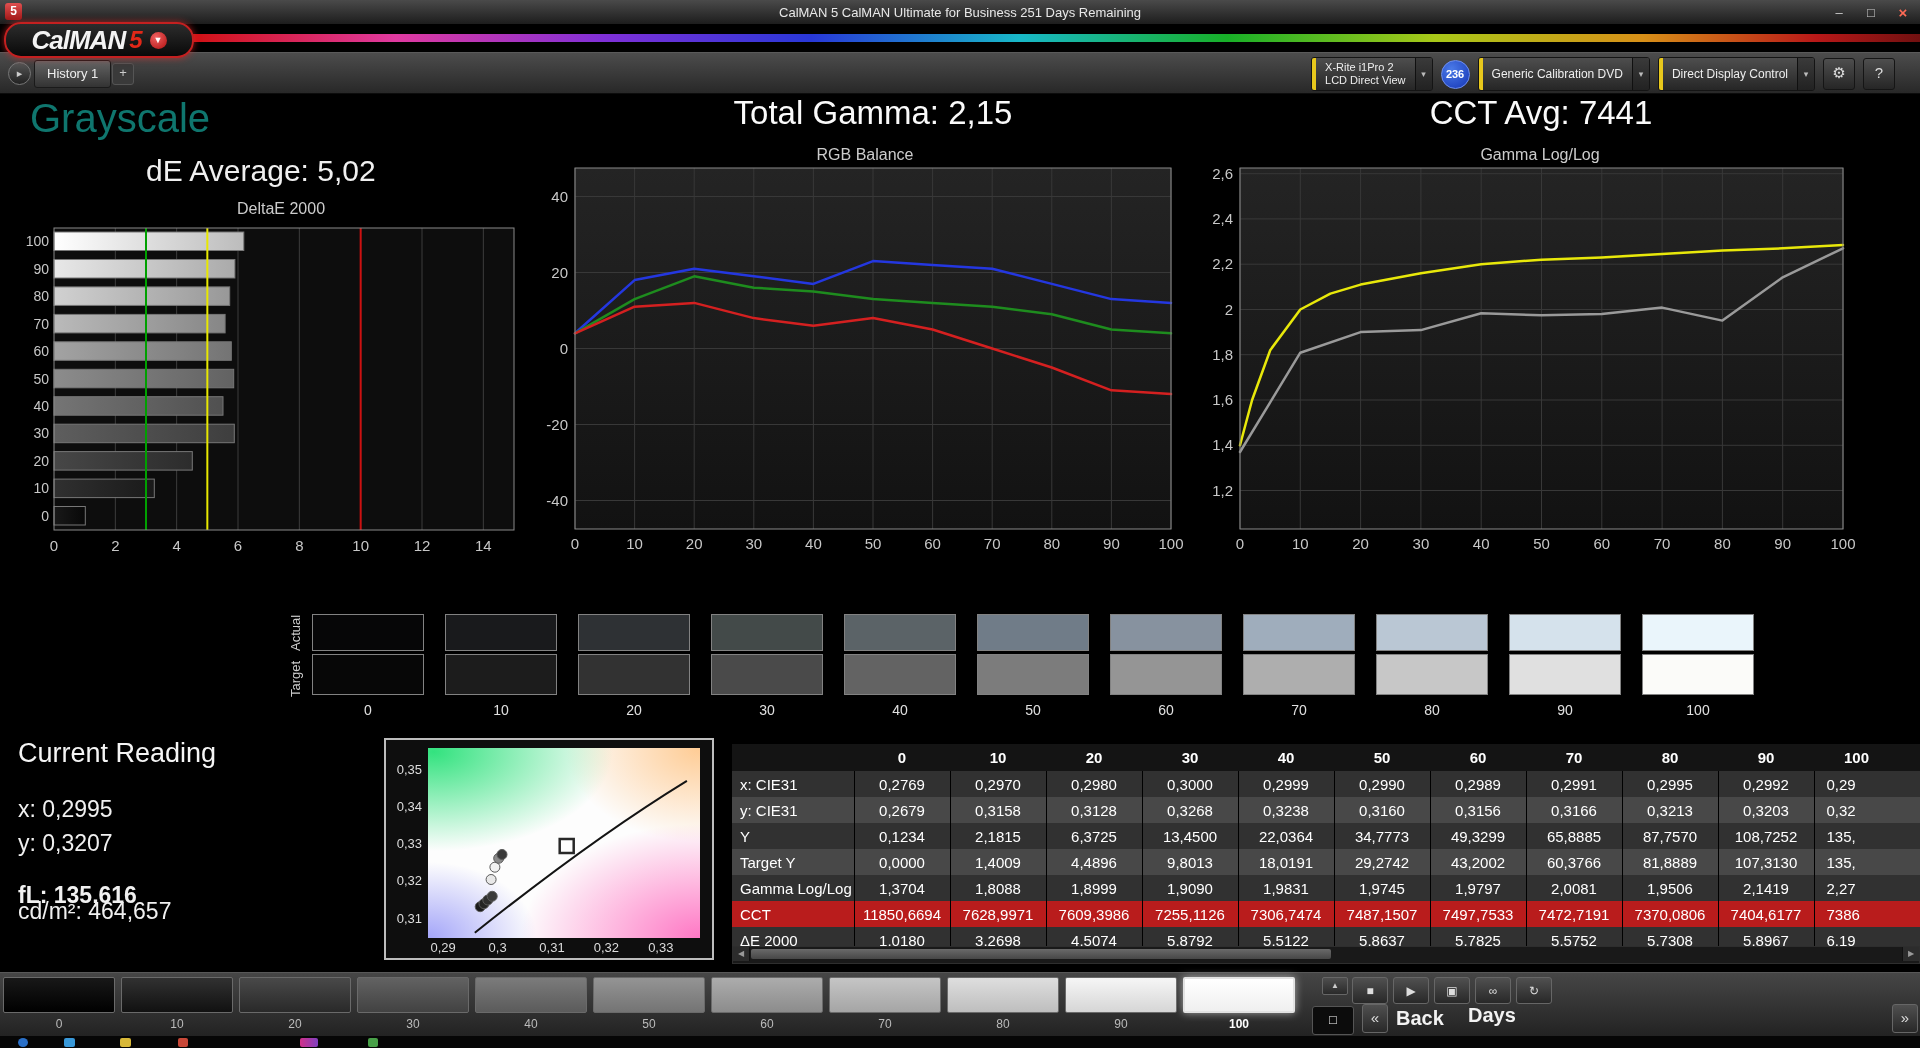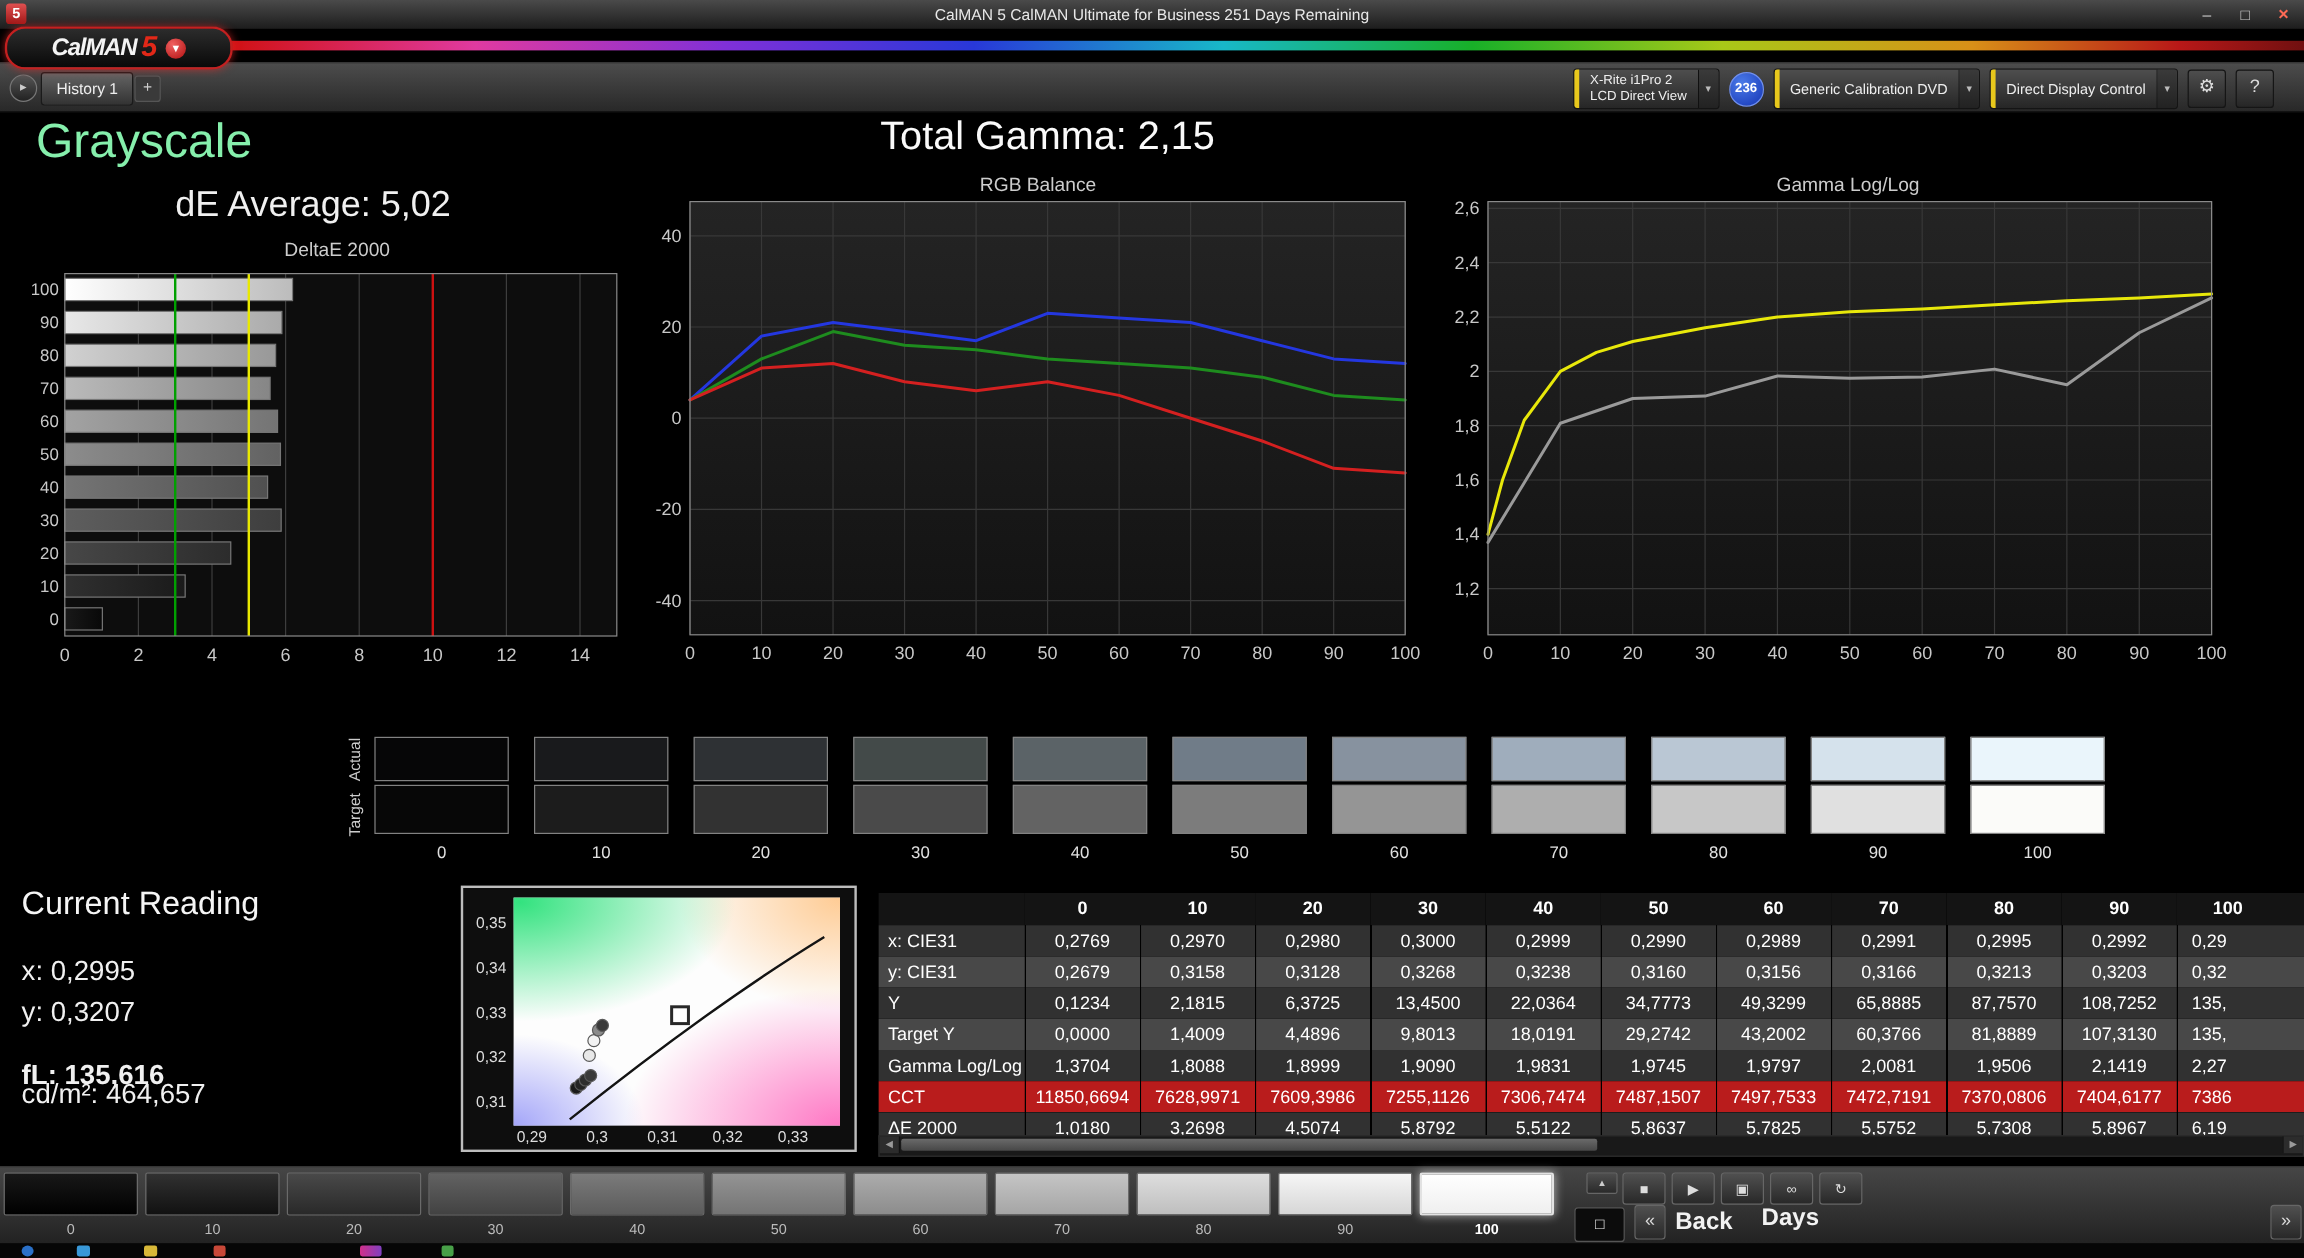--- a/index.html
+++ b/index.html
@@ -14,21 +14,21 @@
     background:linear-gradient(#e05050,#a01818);color:#fff;font-size:12px;font-weight:bold;
     text-align:center;line-height:17px;}
   #win-controls{position:absolute;right:6px;top:0;height:24px;display:flex;gap:10px;align-items:center;}
   .win-btn{width:22px;text-align:center;color:#ccc;font-size:13px;}
   #btn-close{color:#ff6a55;font-size:15px;font-weight:bold;}
 
   
   #logo{position:absolute;left:4px;top:22px;width:186px;height:32px;z-index:5;
     background:linear-gradient(#2c2c2c,#090909);border:2px solid #c42020;border-radius:17px;
     box-shadow:0 0 7px rgba(230,40,40,.65);display:flex;align-items:center;justify-content:center;gap:4px;}
-  #logo .brand{color:#f4f4f4;font-size:20px;font-weight:bold;font-style:italic;letter-spacing:-1px;}
+  #logo .brand{color:#f4f4f4;font-size:26px;font-weight:bold;font-style:italic;letter-spacing:-1px;}
   #logo .ver{color:#e22818;font-size:24px;font-weight:bold;font-style:italic;}
   #logo .logo-caret{width:17px;height:17px;border-radius:50%;margin-left:3px;
     background:radial-gradient(circle at 35% 30%,#f06060,#b01010);color:#fff;font-size:9px;
     text-align:center;line-height:17px;}
   #rainbow{position:absolute;left:188px;top:34px;width:1732px;height:8px;
     background:linear-gradient(90deg,#d01010 0%,#e03aa0 12%,#8030d8 24%,#2838d8 36%,#18b8c8 48%,
       #18b028 60%,#a8c818 72%,#d89018 84%,#b81818 94%,#701010 100%);}
 
   
   #toolbar{position:absolute;left:0;top:52px;width:1920px;height:40px;
@@ -51,21 +51,21 @@
   .dd .dd-caret{width:16px;border-left:1px solid #101010;display:flex;align-items:center;
     justify-content:center;color:#bbb;font-size:9px;background:linear-gradient(#3a3a3a,#222);
     border-radius:0 2px 2px 0;}
   #badge-236{width:27px;height:27px;border-radius:50%;border:1px solid #6f8fee;
     background:radial-gradient(circle at 35% 30%,#4a7ae8,#1535b5);color:#fff;font-size:11px;
     font-weight:bold;text-align:center;line-height:27px;}
   .tool-btn{width:30px;height:30px;background:linear-gradient(#4e4e4e,#262626);
     border:1px solid #151515;border-radius:3px;color:#ddd;font-size:15px;text-align:center;line-height:28px;}
 
   
-  #heading-grayscale{position:absolute;left:30px;top:96px;font-size:40px;color:#86efac;}
+  #heading-grayscale{position:absolute;left:30px;top:96px;font-size:40px;color:#0f766e;}
   #heading-de{position:absolute;left:146px;top:154px;font-size:30px;color:#f0f0f0;}
   #heading-gamma{position:absolute;left:633px;top:94px;width:480px;text-align:center;font-size:33px;color:#fafafa;}
   #heading-cct{position:absolute;left:1301px;top:94px;width:480px;text-align:center;font-size:33px;color:#fafafa;}
 
   
   .chart-title{text-align:center;font-size:16px;color:#ccc;}
   #deltae-chart{position:absolute;left:26px;top:196px;width:510px;}
   #deltae-chart .chart-title{height:26px;line-height:26px;}
   #rgb-chart{position:absolute;left:525px;top:144px;width:680px;}
   #gamma-chart{position:absolute;left:1190px;top:144px;width:700px;}
@@ -202,20 +202,21 @@
         <span class="dd-caret">▾</span>
       </div>
       <div class="tool-btn">⚙</div>
       <div class="tool-btn">?</div>
     </div>
   </div>
 
   <div id="heading-grayscale">Grayscale</div>
   <div id="heading-de">dE Average: 5,02</div>
   <div id="heading-gamma">Total Gamma: 2,15</div>
+  <div id="heading-cct">CCT Avg: 7441</div>
 
   <div id="deltae-chart">
     <div class="chart-title">DeltaE 2000</div>
     <div id="deltae-svg"><svg width="510" height="340" font-family="Liberation Sans, sans-serif">
           <rect x="28" y="6" width="460" height="302" fill="#0d0d0d"></rect>
           <text x="28" y="329" fill="#c8c8c8" font-size="15" text-anchor="middle">0</text>
           <line x1="89.33333333333334" y1="6" x2="89.33333333333334" y2="308" stroke="#3d3d3d"></line>
           <text x="89.33333333333334" y="329" fill="#c8c8c8" font-size="15" text-anchor="middle">2</text>
           <line x1="150.66666666666669" y1="6" x2="150.66666666666669" y2="308" stroke="#3d3d3d"></line>
           <text x="150.66666666666669" y="329" fill="#c8c8c8" font-size="15" text-anchor="middle">4</text>

